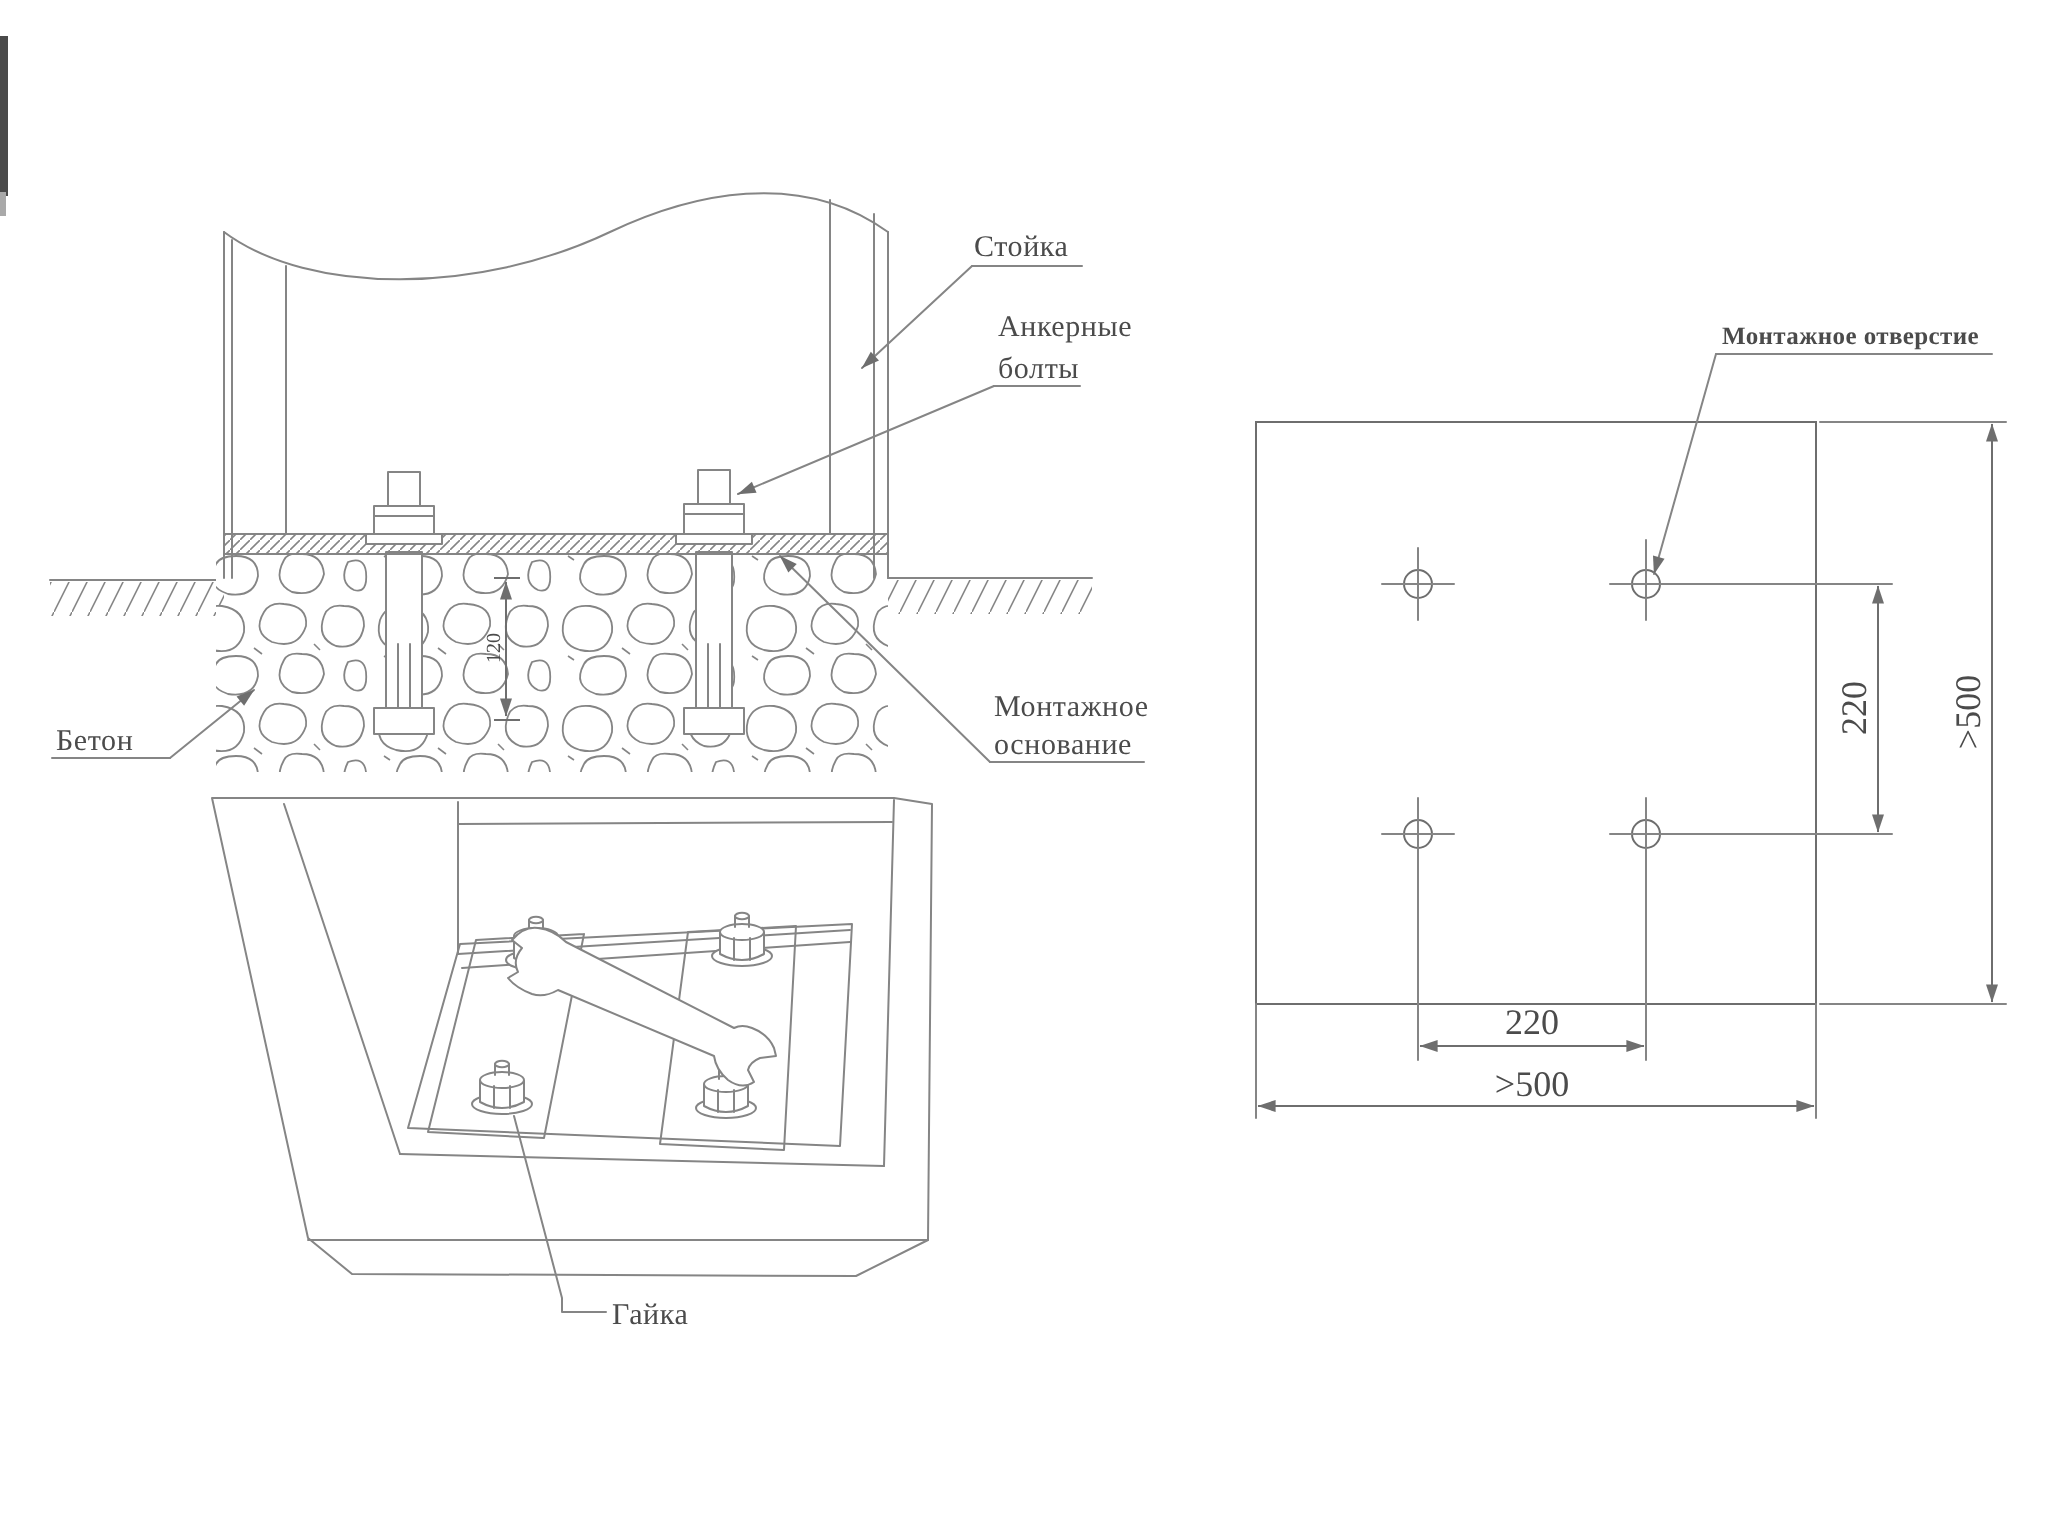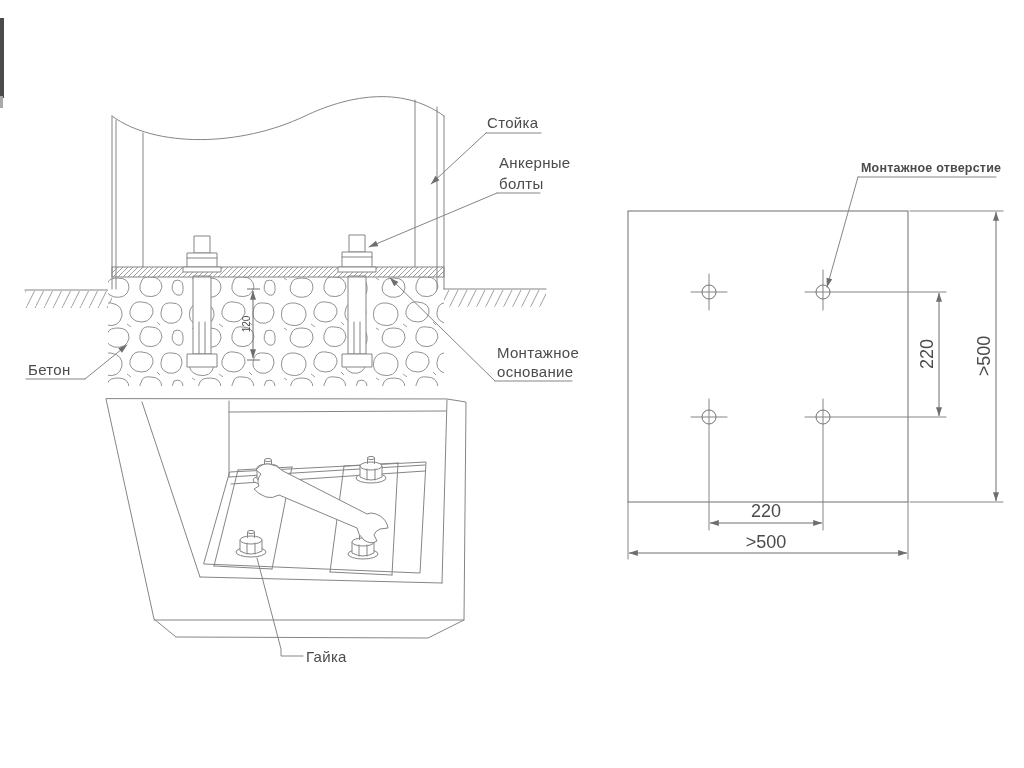--- a/index.html
+++ b/index.html
@@ -1,17 +1,17 @@
 <!DOCTYPE html>
 <html style="--line: #858585; --line_dark: #6e6e6e; --text: #4b4b4b;"><head>
 <meta charset="utf-8">
 <style>
   html,body{margin:0;padding:0;background:#fff;}
   .page{position:relative;width:1024px;height:768px;background:#fff;overflow:hidden;
-        font-family:Liberation Sans, sans-serif;}
+        font-family:Liberation Serif, serif;}
   svg{position:absolute;left:0;top:0;}
   .ln   {stroke:var(--line);fill:none;stroke-width:1;stroke-linecap:round;stroke-linejoin:round;}
   .lnt  {stroke:var(--line);fill:none;stroke-width:.8;}
   .dim  {stroke:var(--line_dark);fill:none;stroke-width:1;}
   .st   {stroke:var(--line);fill:#fff;stroke-width:1;stroke-linejoin:round;}
   .stone{stroke:var(--line);fill:#fff;stroke-width:.9;stroke-linejoin:round;}
   .lbl  {font-size:15px;fill:var(--text);letter-spacing:.3px;}
   .lblb {font-size:12.5px;font-weight:bold;fill:var(--text);letter-spacing:.2px;}
   .dimtxt{font-size:18px;fill:var(--text);}
   .dimsm {font-size:10px;fill:var(--text);}

